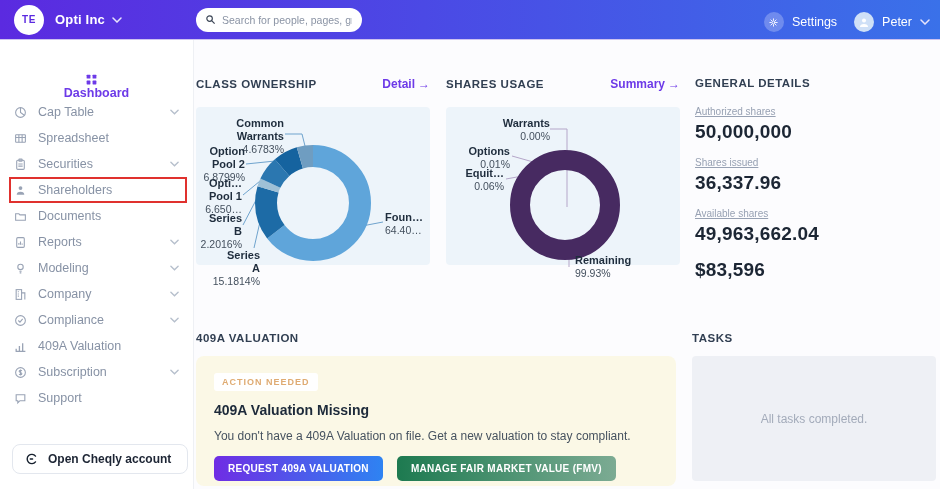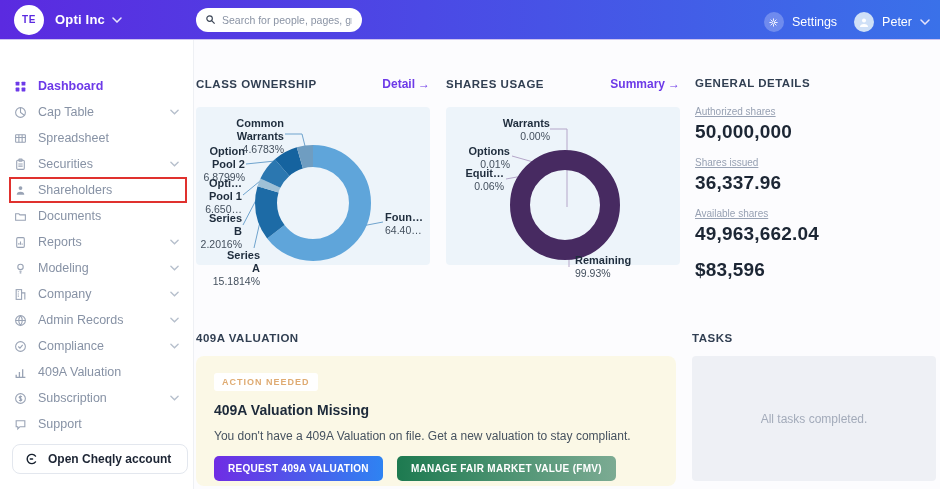--- a/index.html
+++ b/index.html
@@ -29,21 +29,21 @@
   .user-avatar { width:20px; height:20px; border-radius:50%; background:#cfe0f7;
     display:flex; align-items:center; justify-content:center; overflow:hidden; }
 
   
   .sidebar { position:absolute; left:0; top:40px; width:194px; height:449px; background:#fff;
     border-right:1px solid #eef0f4; padding-top:33px; }
   .s-item { display:flex; align-items:center; height:26px; padding:0 14px; font-size:12.5px;
     color:#8792a5; cursor:pointer; }
   .s-item .icon { width:13px; height:13px; margin-right:11px; display:flex; color:#99a3b5; flex:none; }
   .s-item .chev { margin-left:auto; color:#b6bfcc; display:flex; }
-  .s-item.active { color:#6d3ae8; font-weight:700; }
+  .s-item.active { color:#6d3ae8; font-weight:700;flex-direction:column; }
   .s-item.active .icon { color:#6d3ae8; }
   .hl-box { position:absolute; left:9px; top:177px; width:178px; height:26px;
     border:2px solid #e0312e; z-index:6; pointer-events:none; }
   .open-acct { position:absolute; left:12px; top:444px; width:176px; height:30px; background:#fff;
     border:1px solid #e3e7ee; border-radius:8px; display:flex; align-items:center; gap:9px;
     padding:0 12px; font-size:12px; color:#1d2534; font-weight:600; cursor:pointer; }
   .open-acct .icon { display:flex; color:#16202e; }
 
   
   .sec-head { position:absolute; display:flex; justify-content:space-between; align-items:center; }
@@ -232,34 +232,20 @@
         </span>
     </div>
     <div class="s-item">
       <span class="icon">
           <svg width="13" height="13" viewBox="0 0 24 24" fill="none" stroke="currentColor" stroke-width="2">
             <rect x="4" y="3" width="10" height="18"></rect>
             <path d="M14 9h6v12M7 7h2M11 7h0M7 11h2M7 15h2"></path>
           </svg>
         </span>
       <span>Company</span>
-      <span class="chev">
-          <svg width="9" height="6" viewBox="0 0 10 6">
-            <polyline points="1,1 5,5 9,1" fill="none" stroke="currentColor" stroke-width="1.5" stroke-linecap="round"></polyline>
-          </svg>
-        </span>
-    </div>
-    <div class="s-item">
-      <span class="icon">
-          <svg width="13" height="13" viewBox="0 0 24 24" fill="none" stroke="currentColor" stroke-width="2">
-            <circle cx="12" cy="12" r="9"></circle>
-            <path d="M3 12h18M12 3a14 14 0 0 1 0 18a14 14 0 0 1 0-18"></path>
-          </svg>
-        </span>
-      <span>Admin Records</span>
       <span class="chev">
           <svg width="9" height="6" viewBox="0 0 10 6">
             <polyline points="1,1 5,5 9,1" fill="none" stroke="currentColor" stroke-width="1.5" stroke-linecap="round"></polyline>
           </svg>
         </span>
     </div>
     <div class="s-item">
       <span class="icon">
           <svg width="13" height="13" viewBox="0 0 24 24" fill="none" stroke="currentColor" stroke-width="2">
             <circle cx="12" cy="12" r="9"></circle>

